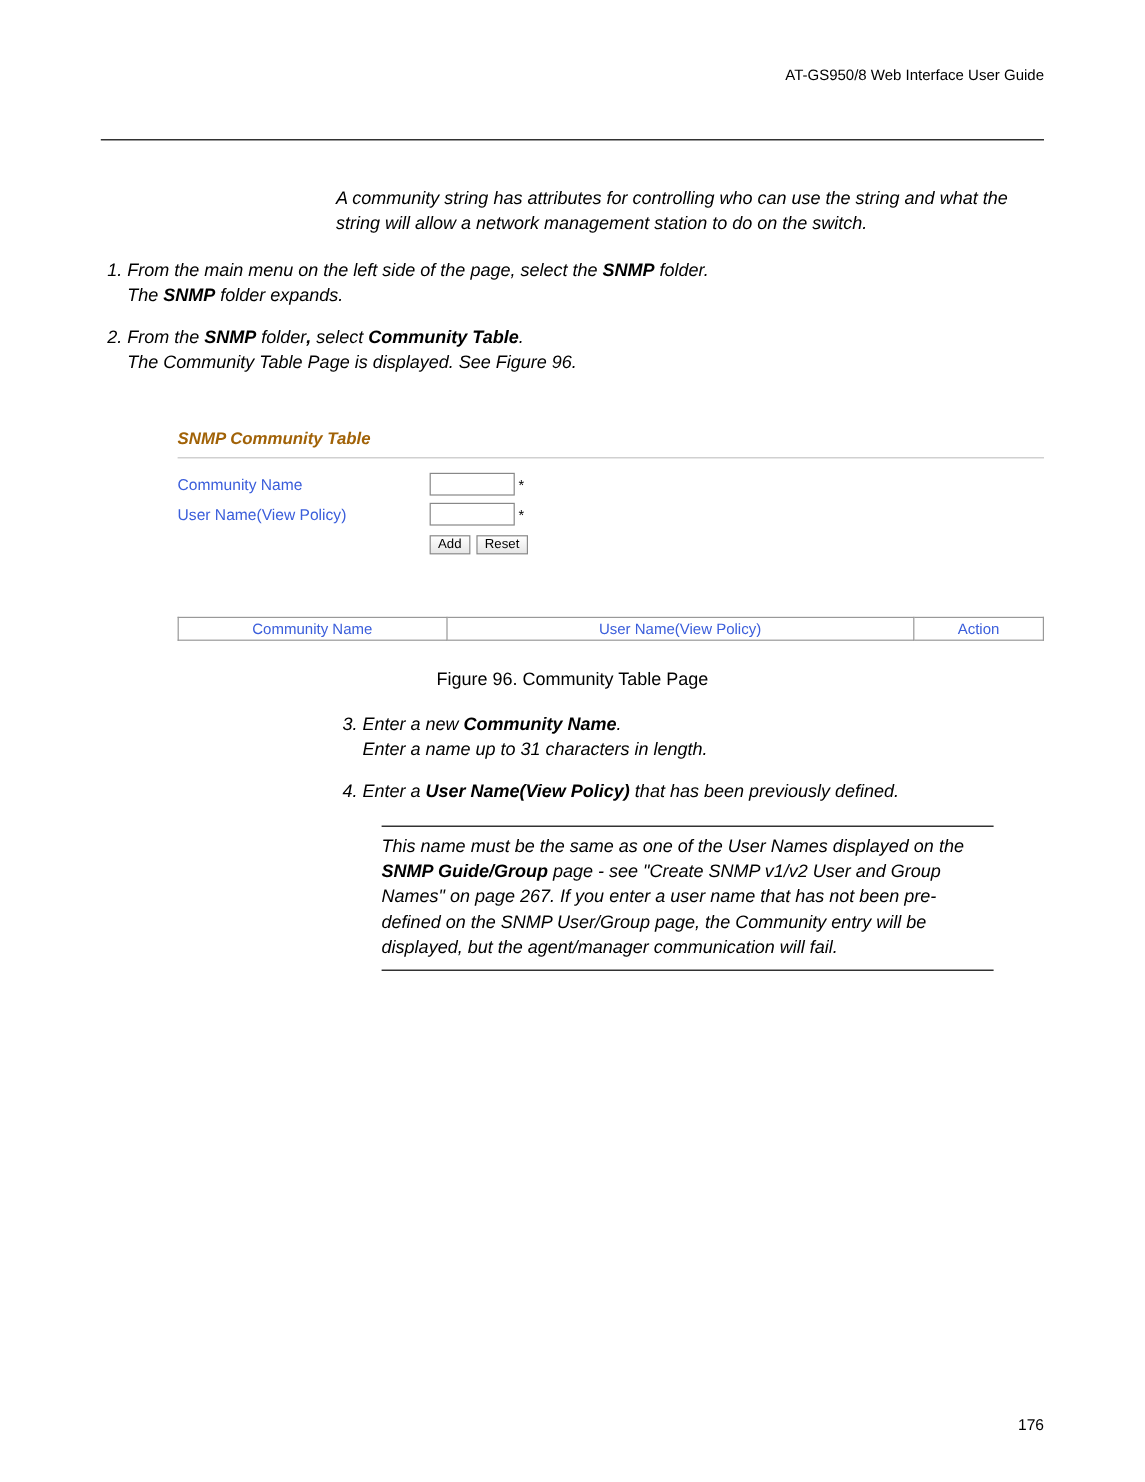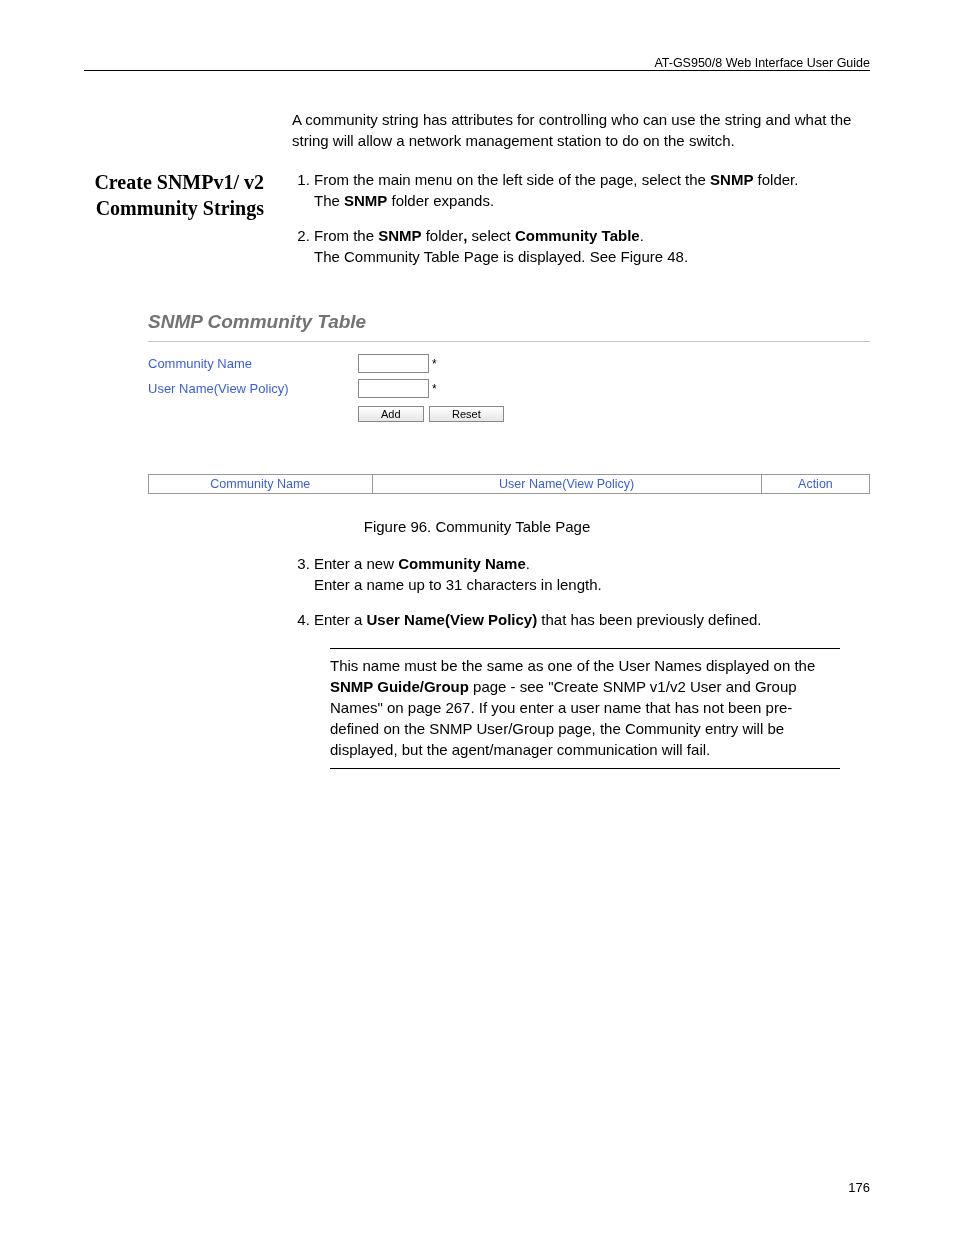--- a/index.html
+++ b/index.html
@@ -12,35 +12,37 @@
     width: 954px;
     height: 1235px;
     position: relative;
     box-sizing: border-box;
     padding: 56px 84px 40px 84px;
   }
   .doc-header {
     text-align: right;
     font-size: 12.5px;
     color: #000;
+    margin-bottom: 46px;
   }
   .main-title {
     font-family: "Times New Roman", Times, serif;
     font-size: 26px;
     font-weight: bold;
     margin: 0 0 4px 0;
   }
   .title-rule {
     border: none;
     border-top: 1.5px solid #000;
     margin: 0 0 38px 0;
   }
   .two-col {
     display: flex;
-    gap: 28px;
+    gap: 16px;
+    font-style: italic;
   }
   .side-col {
     flex: 0 0 180px;
   }
   .side-heading {
     font-family: "Times New Roman", Times, serif;
     font-size: 20px;
     font-weight: bold;
     text-align: right;
     line-height: 1.3;
@@ -62,24 +64,24 @@
   }
   .step-detail {
     display: block;
     margin-left: 0;
   }
   .figure-block {
     margin: 30px 0 24px 0;
     padding: 0 0 0 64px;
   }
   .fig-title {
-    color: #737373;
+    color: #a16207;
     font-style: italic;
     font-weight: bold;
-    font-size: 19px;
+    font-size: 14px;
     margin-bottom: 8px;
   }
   .fig-rule {
     border: none;
     border-top: 1px solid #c5c5c5;
     margin: 0 0 12px 0;
   }
   .fig-form-row {
     display: flex;
     align-items: center;
@@ -101,21 +103,21 @@
   .fig-star {
     margin-left: 3px;
     font-size: 12px;
   }
   .fig-buttons {
     margin-left: 210px;
     margin-top: 4px;
   }
   .fig-btn {
     font-size: 11px;
-    padding: 1px 22px;
+    padding: 1px 6px;
     border: 1px solid #888;
     background: linear-gradient(#fff,#e6e6e6);
     cursor: pointer;
     margin-right: 1px;
   }
   .fig-table {
     width: 100%;
     border-collapse: collapse;
     margin-top: 52px;
     font-size: 12.5px;
@@ -161,32 +163,29 @@
   <hr class="title-rule">
 
   <div class="two-col">
     <div class="side-col"></div>
     <div class="body-col">
       <p class="para">A community string has attributes for controlling who can use the string and what the string will allow a network management station to do on the switch.</p>
     </div>
   </div>
 
   <div class="two-col">
-    <div class="side-col">
-      <div class="side-heading">Create SNMPv1/ v2 Community Strings</div>
-    </div>
     <div class="body-col">
       <ol class="steps">
         <li>
           <span>From the main menu on the left side of the page, select the </span><b>SNMP</b><span> folder.</span>
           <span class="step-detail"><span>The </span><b>SNMP</b><span> folder expands.</span></span>
         </li>
         <li>
           <span>From the </span><b>SNMP</b><span> folder</span><b>,</b><span> select </span><b>Community Table</b><span>.</span>
-          <span class="step-detail">The Community Table Page is displayed. See Figure 48.</span>
+          <span class="step-detail">The Community Table Page is displayed. See Figure 96.</span>
         </li>
       </ol>
     </div>
   </div>
 
   <div class="figure-block">
     <div class="fig-title">SNMP Community Table</div>
     <hr class="fig-rule">
 
     <div class="fig-form-row">

